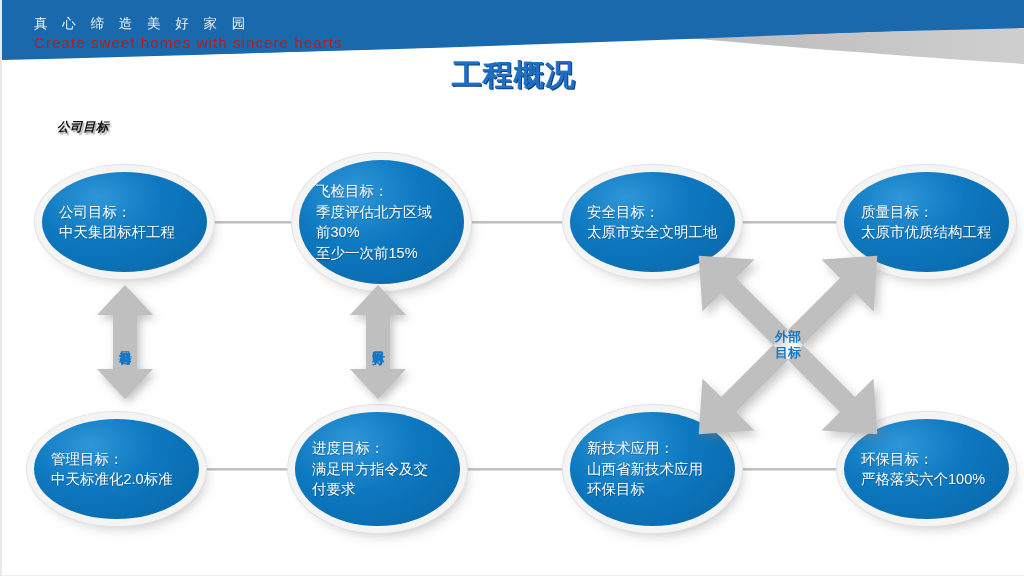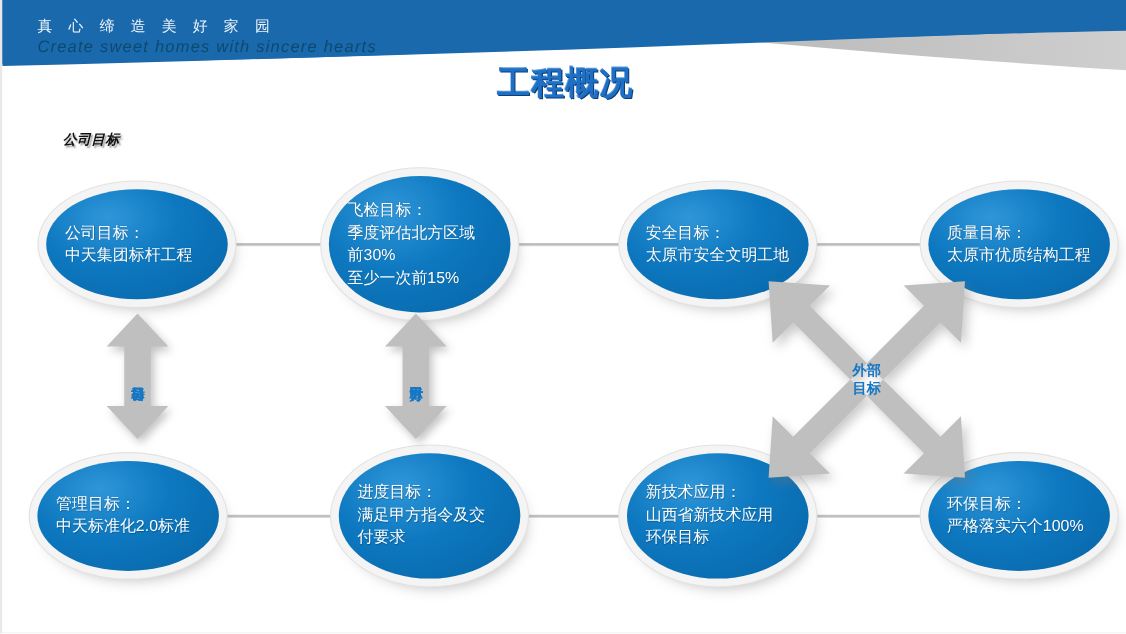--- a/index.html
+++ b/index.html
@@ -42,22 +42,21 @@
     font-weight: 400;
     line-height: 19px;
     white-space: nowrap;
     color: #eef4fa;
   }
   .tagline .en {
     font-size: 15px;
     letter-spacing: 1.1px;
     line-height: 19px;
     white-space: nowrap;
-    color: #0c4a6e;
-    font-style: italic;
+    color: #b91c1c;
   }
 
   .page-title {
     position: absolute;
     left: 0; top: 55px;
     width: 1024px;
     text-align: center;
     font-size: 30px;
     font-weight: bold;
     color: #1f6fc4;
@@ -233,21 +232,21 @@
     <div class="node" style="left:568px; top:172px; width:165px; height:100px;">
       <div class="node-text">安全目标：
 太原市安全文明工地</div>
     </div>
 
     <div class="node" style="left:32px; top:419px; width:165px; height:100px;">
       <div class="node-text">管理目标：
 中天标准化2.0标准</div>
     </div>
 
-    <div class="node" style="left:306px; top:412px; width:165px; height:114px;">
+    <div class="node" style="left:293px; top:412px; width:165px; height:114px;">
       <div class="node-text">进度目标：
 满足甲方指令及交
 付要求</div>
     </div>
 
     <div class="node" style="left:568px; top:412px; width:165px; height:114px;">
       <div class="node-text">新技术应用：
 山西省新技术应用
 环保目标</div>
     </div>

